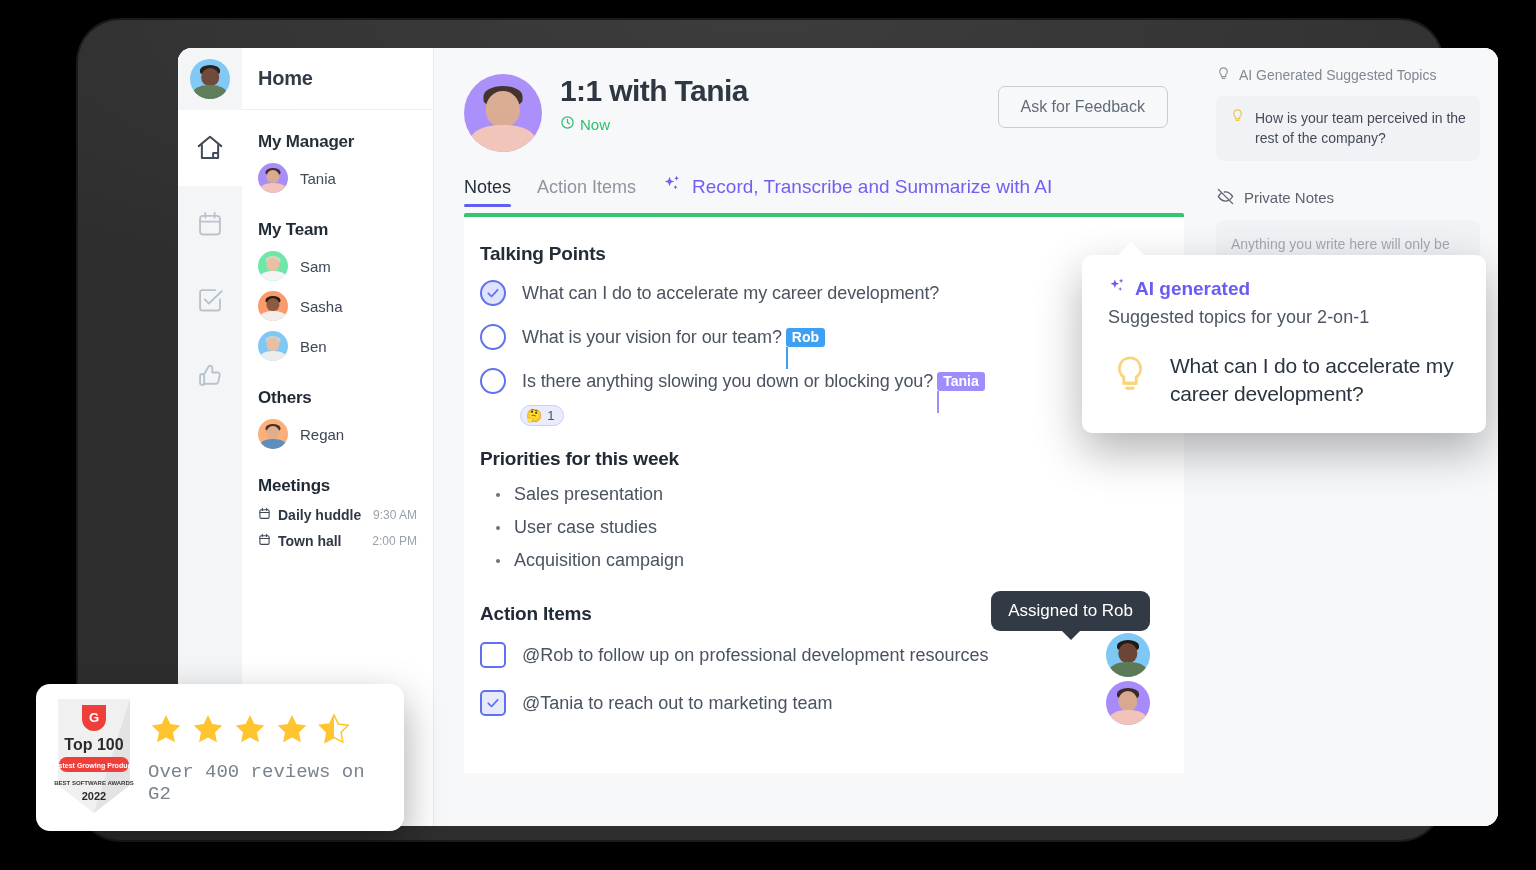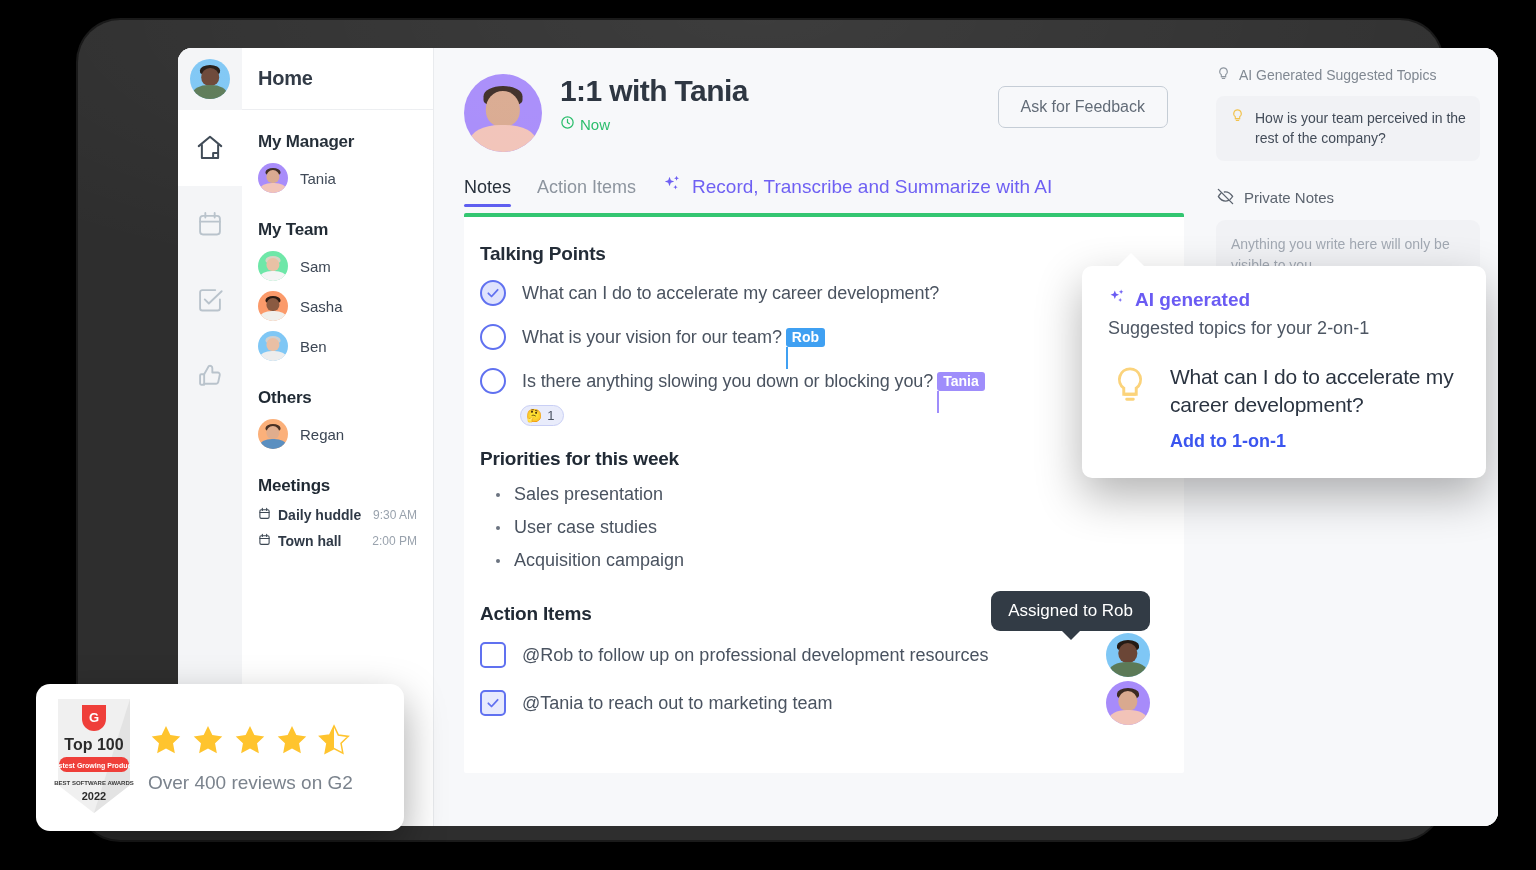--- a/index.html
+++ b/index.html
@@ -186,42 +186,41 @@
     height: 136px; padding: 14px 15px; font-size: 14px; color: #a2a9b3; line-height: 1.5;
     cursor: text;
   }
 
   
   .popover {
     position: absolute; left: 1082px; top: 255px; width: 404px;
     background: #fff; border-radius: 10px; padding: 22px 26px 26px 26px;
     box-shadow: 0 18px 46px rgba(0,0,0,.30);
     z-index: 40;
-    margin-top: 11px;
   }
   .popover::before{
     content:""; position:absolute; left: 36px; top: -13px;
     border: 13px solid transparent; border-bottom-color:#fff; border-top:0;
   }
   .pop-badge { display: flex; align-items: center; gap: 8px; color: #6a5bf3; font-size: 19px; font-weight: 600; }
   .pop-sub { margin-top: 6px; font-size: 18px; color: #4d5663; }
   .pop-body { display: flex; gap: 18px; margin-top: 24px; align-items: flex-start; }
   .pop-q { font-size: 21px; color: #2b3441; line-height: 1.32; letter-spacing:-.2px;}
   .pop-cta { margin-top: 13px; font-size: 18px; font-weight: 700; color: #3b55ef; cursor: pointer; }
 
   
   .g2 {
     position: absolute; left: 36px; top: 684px; width: 368px; height: 147px;
     background: #fff; border-radius: 14px; box-shadow: 0 16px 40px rgba(0,0,0,.35);
     display: flex; align-items: center; padding: 0 18px; gap: 14px; z-index: 50;
   }
   .g2-badge { width: 80px; flex:none; }
   .g2-right { flex: 1; }
   .stars { display: flex; gap: 6px; }
-  .g2-cap { margin-top: 10px; font-size: 19px; color: #7b838d; }
+  .g2-cap { margin-top: 10px; font-size: 19px; color: #7b838d; font-family: Liberation Mono, monospace; }
 </style>
 </head>
 <body>
 
 <div class="stage">
 
   <div class="device">
     <div class="screen">
 
       <div class="rail">
@@ -543,21 +542,20 @@
     <div class="pop-sub">Suggested topics for your 2-on-1</div>
     <div class="pop-body">
       <span>
         <svg width="44" height="44" viewBox="0 0 24 24" fill="none" stroke="#fbd37b" stroke-width="1.6" stroke-linecap="round">
             <path d="M9.2 17h5.6M10.2 19.8h3.6"></path>
             <path d="M12 3.2a5.8 5.8 0 0 0-3.4 10.5V17h6.8v-3.3A5.8 5.8 0 0 0 12 3.2z"></path>
           </svg>
       </span>
       <div>
         <div class="pop-q">What can I do to accelerate my career development?</div>
-        <div class="pop-cta">Add to 1-on-1</div>
       </div>
     </div>
   </div>
 
   <div class="g2">
     <div class="g2-badge">
       <svg width="80" height="118" viewBox="0 0 80 118">
         <path d="M4 2h72v86L40 116 4 88z" fill="#f0f0f0"></path>
         <path d="M76 2v86L40 116z" fill="#e3e3e3"></path>
         <path d="M40 8h-12v14a12 12 0 0 0 12 12 12 12 0 0 0 12-12V8z" fill="#ef3f3a"></path>

